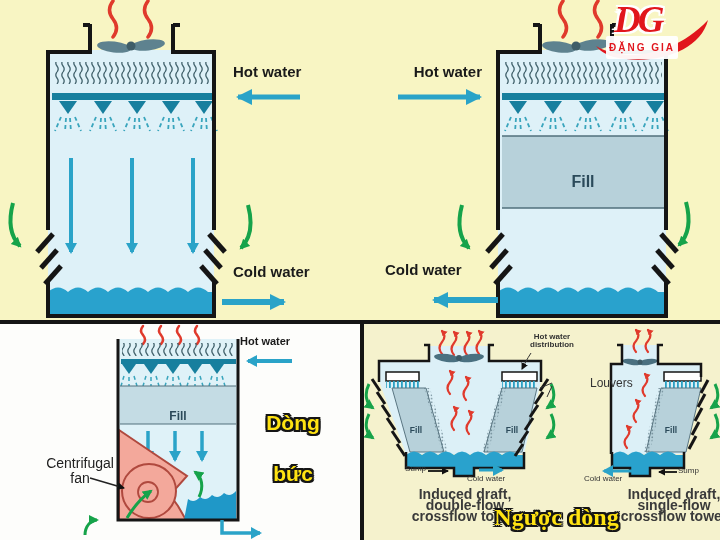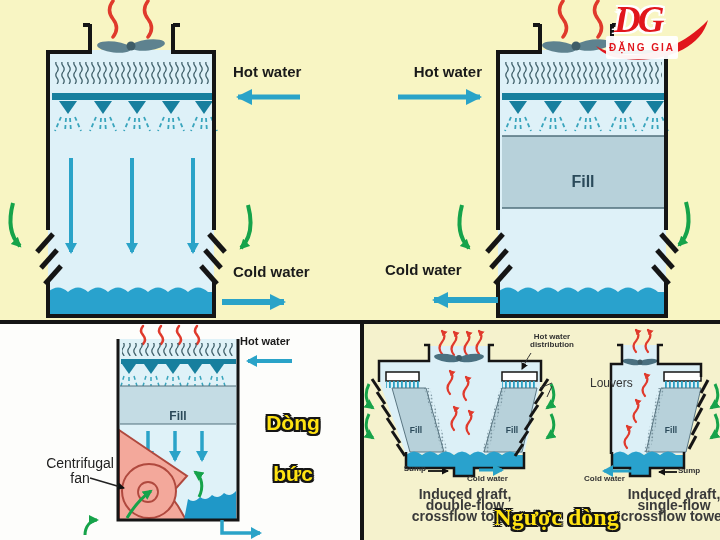--- a/index.html
+++ b/index.html
@@ -9,21 +9,21 @@
   #bl-panel{left:0;top:324px;width:360px;height:216px;background:#fdfdfb;}
   #br-panel{left:360px;top:324px;width:360px;height:216px;background:#f5f2cd;border-left:4px solid #151515;}
   svg{position:absolute;left:0;top:0;display:block;}
   .lbl{position:absolute;color:#1a1a1a;line-height:1.05;}
   .b{font-weight:700;}
   .ctr{text-align:center;}
   .yellow-txt{color:#ffe312;font-weight:800;
     text-shadow:-2px -2px 0 #151515,2px -2px 0 #151515,-2px 2px 0 #151515,2px 2px 0 #151515,
     -2px 0 0 #151515,2px 0 0 #151515,0 -2px 0 #151515,0 2px 0 #151515;}
   .fill-lbl{color:#2b4a5a;font-weight:700;margin-top:12px;}
-  .small-lbl{font-size:8px;color:#333;font-weight:700;}
+  .small-lbl{font-size:8px;color:#333;font-weight:400;}
   .cap{font-size:14px;font-weight:700;color:#3a3a3a;line-height:11px;}
   
   #logo{position:absolute;left:588px;top:0;width:132px;height:66px;}
   #logo .dg{position:absolute;left:26px;top:-2px;font-family:"Liberation Serif",serif;font-style:italic;
     font-weight:800;font-size:37px;color:#e1161c;letter-spacing:-3px;
     text-shadow:-2px -2px 0 #fff,2px -2px 0 #fff,-2px 2px 0 #fff,2px 2px 0 #fff,0 2px 0 #fff,0 -2px 0 #fff;}
   #logo .dgia{position:absolute;left:18px;top:36px;font-size:10px;font-weight:800;color:#e1161c;
     letter-spacing:2px;background:rgba(255,255,255,.95);padding:6px 3px;border-radius:2px;}
   #logo .arrow{position:absolute;left:26px;top:6px;color:#fff;font-size:11px;transform:rotate(-38deg);}
 </style>

